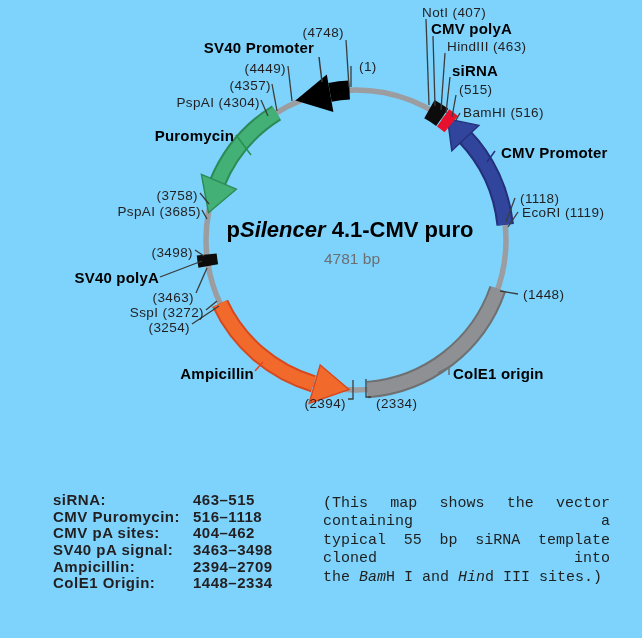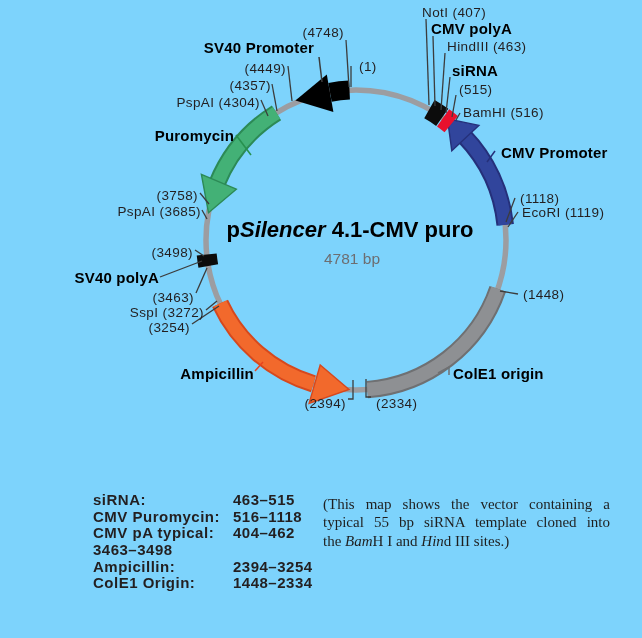--- a/index.html
+++ b/index.html
@@ -12,27 +12,27 @@
   .tick-label { font-size:13.5px; letter-spacing:0.4px; }
   .feat-label { font-size:15px; font-weight:bold; letter-spacing:0.2px; fill:#000; }
   .map-title  { font-size:22px; font-weight:bold; fill:#000; }
   .map-title .it { font-style:italic; }
   .map-size   { font-size:15.5px; fill:#6d6e71; }
   
   .feature-table {
     position:absolute; left:53px; top:492px;
     font-size:15px; font-weight:bold; color:#231f20; letter-spacing:0.5px;
   }
-  .feature-table .row { display:flex; height:16.7px; line-height:16.6px;margin-left:40px; }
+  .feature-table .row { display:flex; height:16.7px; line-height:16.6px; }
   .feature-table .cell-label { width:140px; }
   .feature-table .cell-range { white-space:nowrap; }
   
   .note {
     position:absolute; left:323px; top:495px; width:287px;
-    font-family:Liberation Serif, serif; font-size:15px; line-height:18.4px;
+    font-family:Liberation Mono, monospace; font-size:15px; line-height:18.4px;
     color:#1f1f1f;
   }
   .note .jline { text-align:justify; text-align-last:justify; }
   .note .lline { text-align:left; }
   .note .it-serif { font-style:italic; }
 </style>
 </head>
 <body>
 
 <div class="stage">
@@ -142,29 +142,30 @@
   <div class="feature-table">
     <div class="row">
         <div class="cell-label">siRNA:</div>
         <div class="cell-range">463–515</div>
       </div>
     <div class="row">
         <div class="cell-label">CMV Puromycin:</div>
         <div class="cell-range">516–1118</div>
       </div>
     <div class="row">
-        <div class="cell-label">CMV pA typical:</div>
+        <div class="cell-label">CMV pA sites:</div>
         <div class="cell-range">404–462</div>
       </div>
     <div class="row">
+        <div class="cell-label">SV40 pA signal:</div>
         <div class="cell-range">3463–3498</div>
       </div>
     <div class="row">
         <div class="cell-label">Ampicillin:</div>
-        <div class="cell-range">2394–3254</div>
+        <div class="cell-range">2394–2709</div>
       </div>
     <div class="row">
         <div class="cell-label">ColE1 Origin:</div>
         <div class="cell-range">1448–2334</div>
       </div>
   </div>
 
   
   <div class="note">
     <div class="jline">(This map shows the vector containing a</div>

